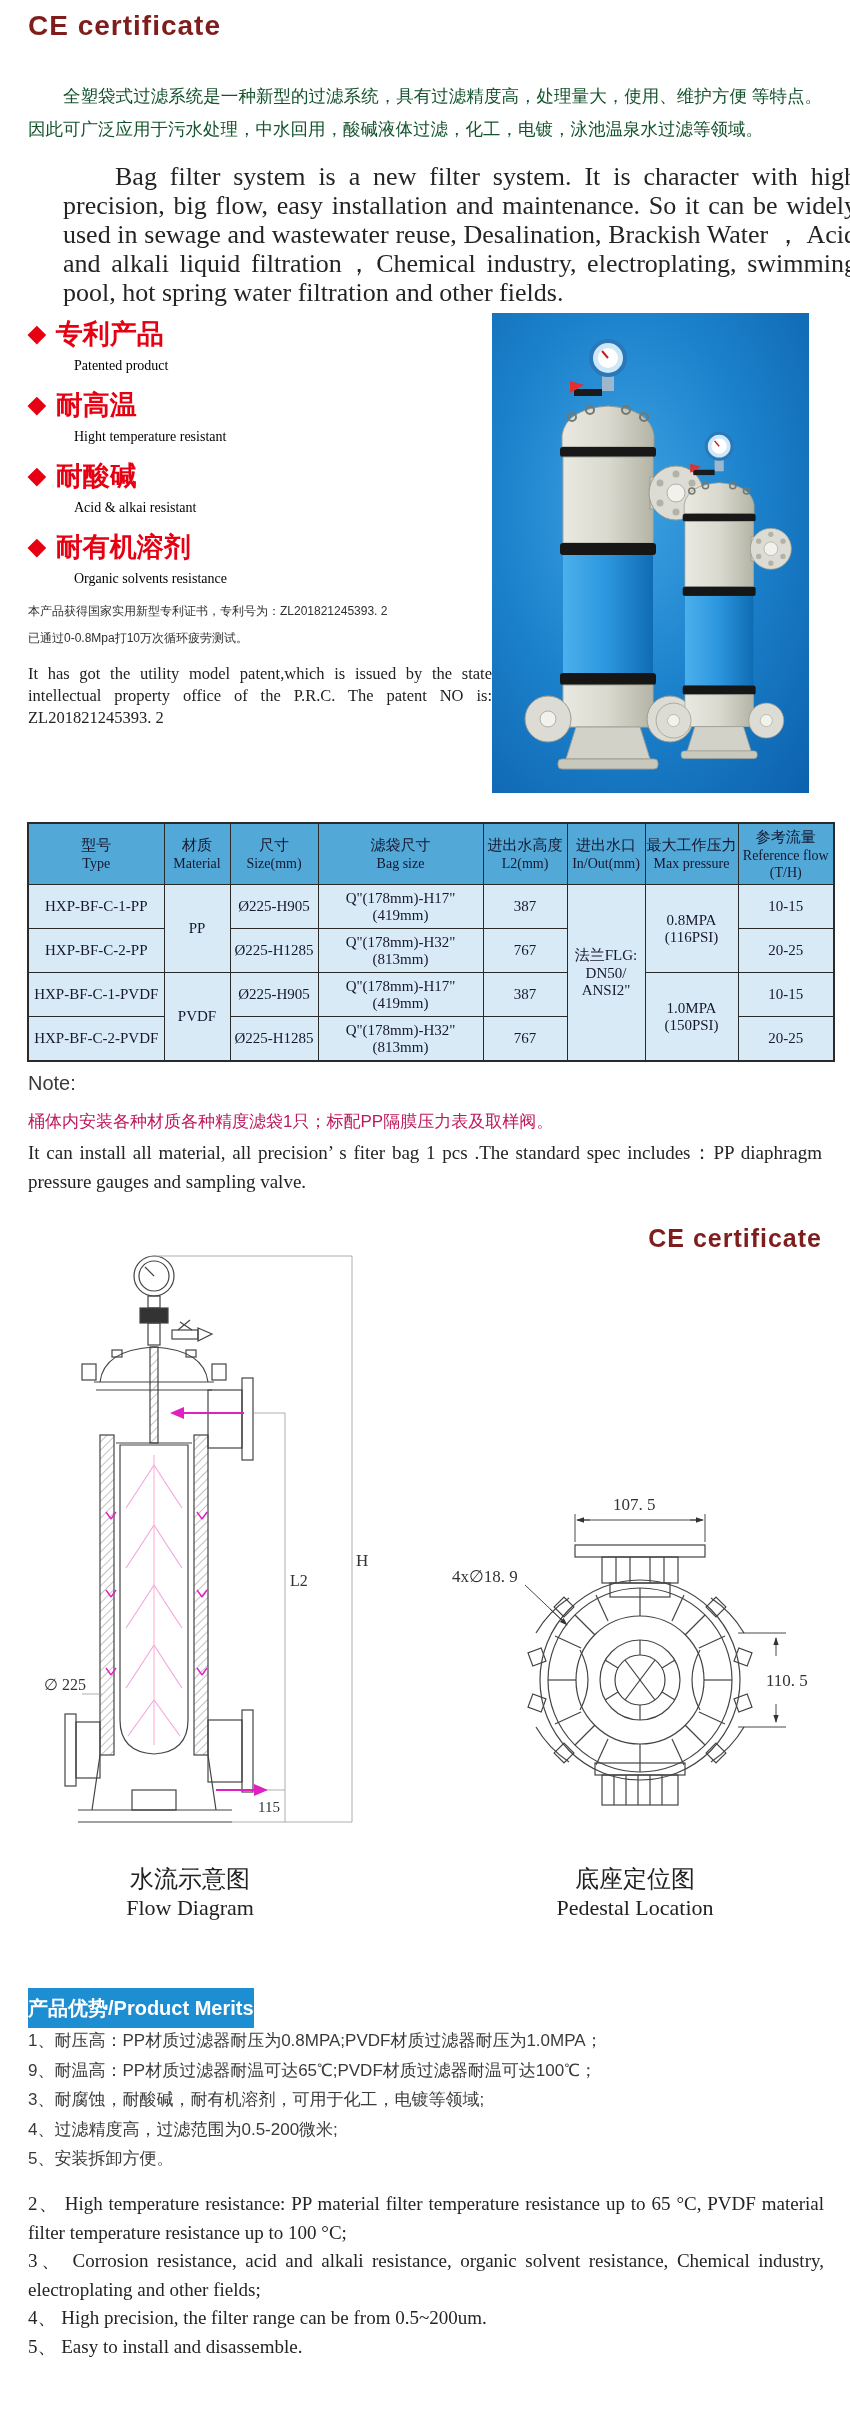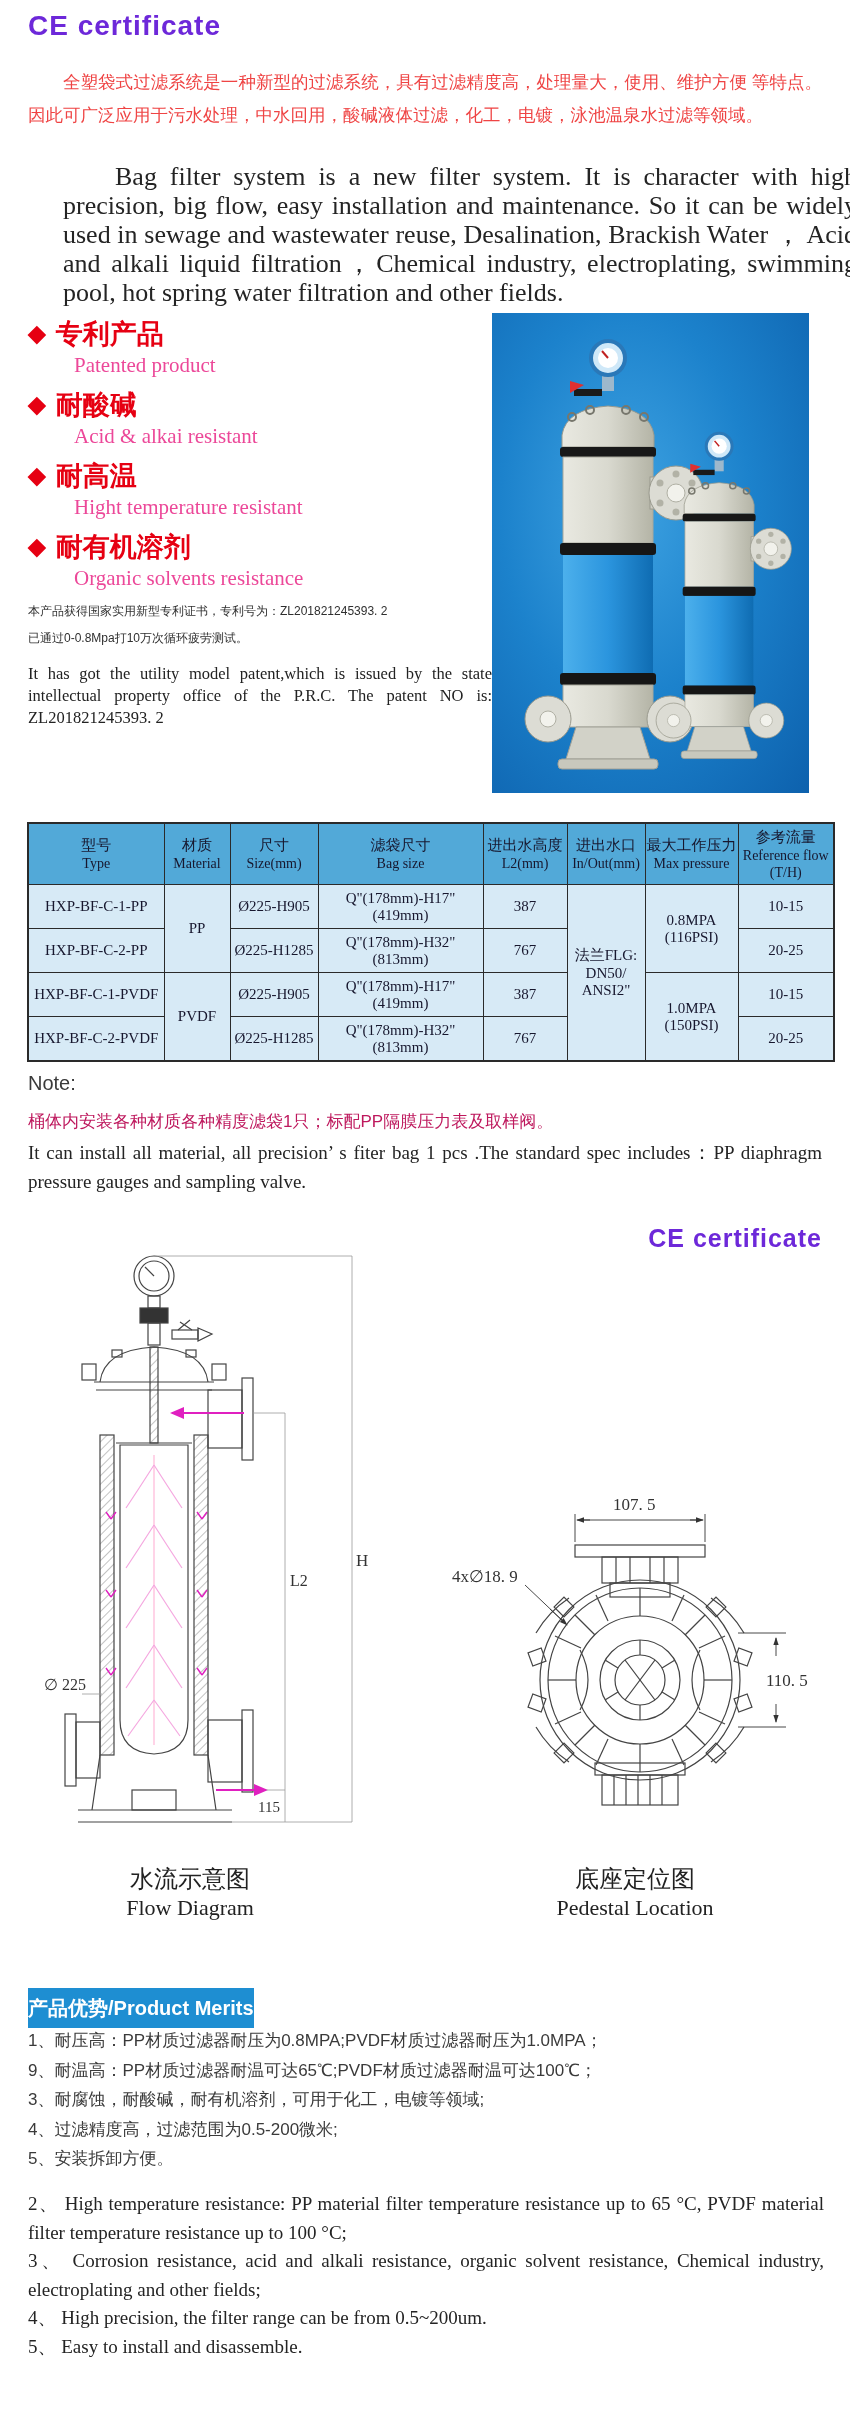--- a/index.html
+++ b/index.html
@@ -2,36 +2,36 @@
 <html><head>
 <meta charset="utf-8">
 <style>
   html,body{margin:0;padding:0;background:#fff;}
   #page{position:relative;width:850px;height:2419px;background:#ffffff;overflow:hidden;
         font-family:"Liberation Sans",sans-serif;color:#222;}
   .abs{position:absolute;}
   .serif{font-family:"Liberation Serif",serif;}
 
   
-  .ce-title{color:#6d28d9;font-weight:bold;font-size:28px;letter-spacing:1px;}
+  .ce-title{color:#7f1d1d;font-weight:bold;font-size:28px;letter-spacing:1px;}
   #ce-top{left:28px;top:10px;}
   #ce-mid{left:550px;top:1224px;width:272px;text-align:right;font-size:25px;}
 
   
-  #intro-zh{left:28px;top:66px;width:794px;font-size:17.5px;line-height:33px;color:#ef4444;
+  #intro-zh{left:28px;top:80px;width:794px;font-size:17.5px;line-height:33px;color:#14532d;
             text-align:justify;text-indent:2em;}
   #intro-en{left:28px;top:162px;width:794px;font-size:26px;line-height:29px;color:#242424;
             text-align:justify;text-indent:2em;margin-left:35px;}
 
   
   #features{left:28px;top:316px;width:440px;}
   .feat{margin-bottom:7px;}
   .feat-zh{font-size:27px;font-weight:bold;color:#e60012;line-height:34px;}
   .feat-zh .dia{font-size:23px;margin-right:10px;vertical-align:2px;}
-  .feat-en{margin-left:46px;font-size:21px;color:#ec4899;line-height:29px;}
+  .feat-en{margin-left:46px;font-size:14px;color:#000000;line-height:29px;}
 
   
   #patent{left:28px;top:598px;width:464px;}
   .pat-zh{font-size:12px;color:#2f2f2f;line-height:27px;}
   .pat-en{margin-top:11px;font-size:16.5px;color:#222;line-height:22px;text-align:justify;}
   .pat-en2{margin-top:0;font-size:16.5px;color:#222;line-height:22px;text-align:justify;}
 
   
   #photo{left:492px;top:313px;width:317px;height:480px;
          background:radial-gradient(ellipse at 42% 40%, #3fa3e2 0%, #1c82cc 48%, #0d61ad 100%);}
@@ -81,26 +81,26 @@
 
   <div id="intro-zh" class="abs">全塑袋式过滤系统是一种新型的过滤系统，具有过滤精度高，处理量大，使用、维护方便 等特点。因此可广泛应用于污水处理，中水回用，酸碱液体过滤，化工，电镀，泳池温泉水过滤等领域。</div>
   <div id="intro-en" class="abs serif">Bag filter system is a new filter system. It is character with high precision, big flow, easy installation and maintenance. So it can be widely used in sewage and wastewater reuse, Desalination, Brackish Water ， Acid and alkali liquid filtration，Chemical industry, electroplating, swimming pool, hot spring water filtration and other fields.</div>
 
   <div id="features" class="abs">
     <div class="feat">
       <div class="feat-zh"><span class="dia">◆</span><span>专利产品</span></div>
       <div class="feat-en serif">Patented product</div>
     </div>
     <div class="feat">
+      <div class="feat-zh"><span class="dia">◆</span><span>耐高温</span></div>
+      <div class="feat-en serif">Hight temperature resistant</div>
+    </div>
+    <div class="feat">
       <div class="feat-zh"><span class="dia">◆</span><span>耐酸碱</span></div>
       <div class="feat-en serif">Acid &amp; alkai resistant</div>
-    </div>
-    <div class="feat">
-      <div class="feat-zh"><span class="dia">◆</span><span>耐高温</span></div>
-      <div class="feat-en serif">Hight temperature resistant</div>
     </div>
     <div class="feat">
       <div class="feat-zh"><span class="dia">◆</span><span>耐有机溶剂</span></div>
       <div class="feat-en serif">Organic solvents  resistance</div>
     </div>
   </div>
 
   <div id="patent" class="abs">
     <div class="pat-zh">本产品获得国家实用新型专利证书，专利号为：ZL201821245393. 2</div>
     <div class="pat-zh">已通过0-0.8Mpa打10万次循环疲劳测试。</div>

